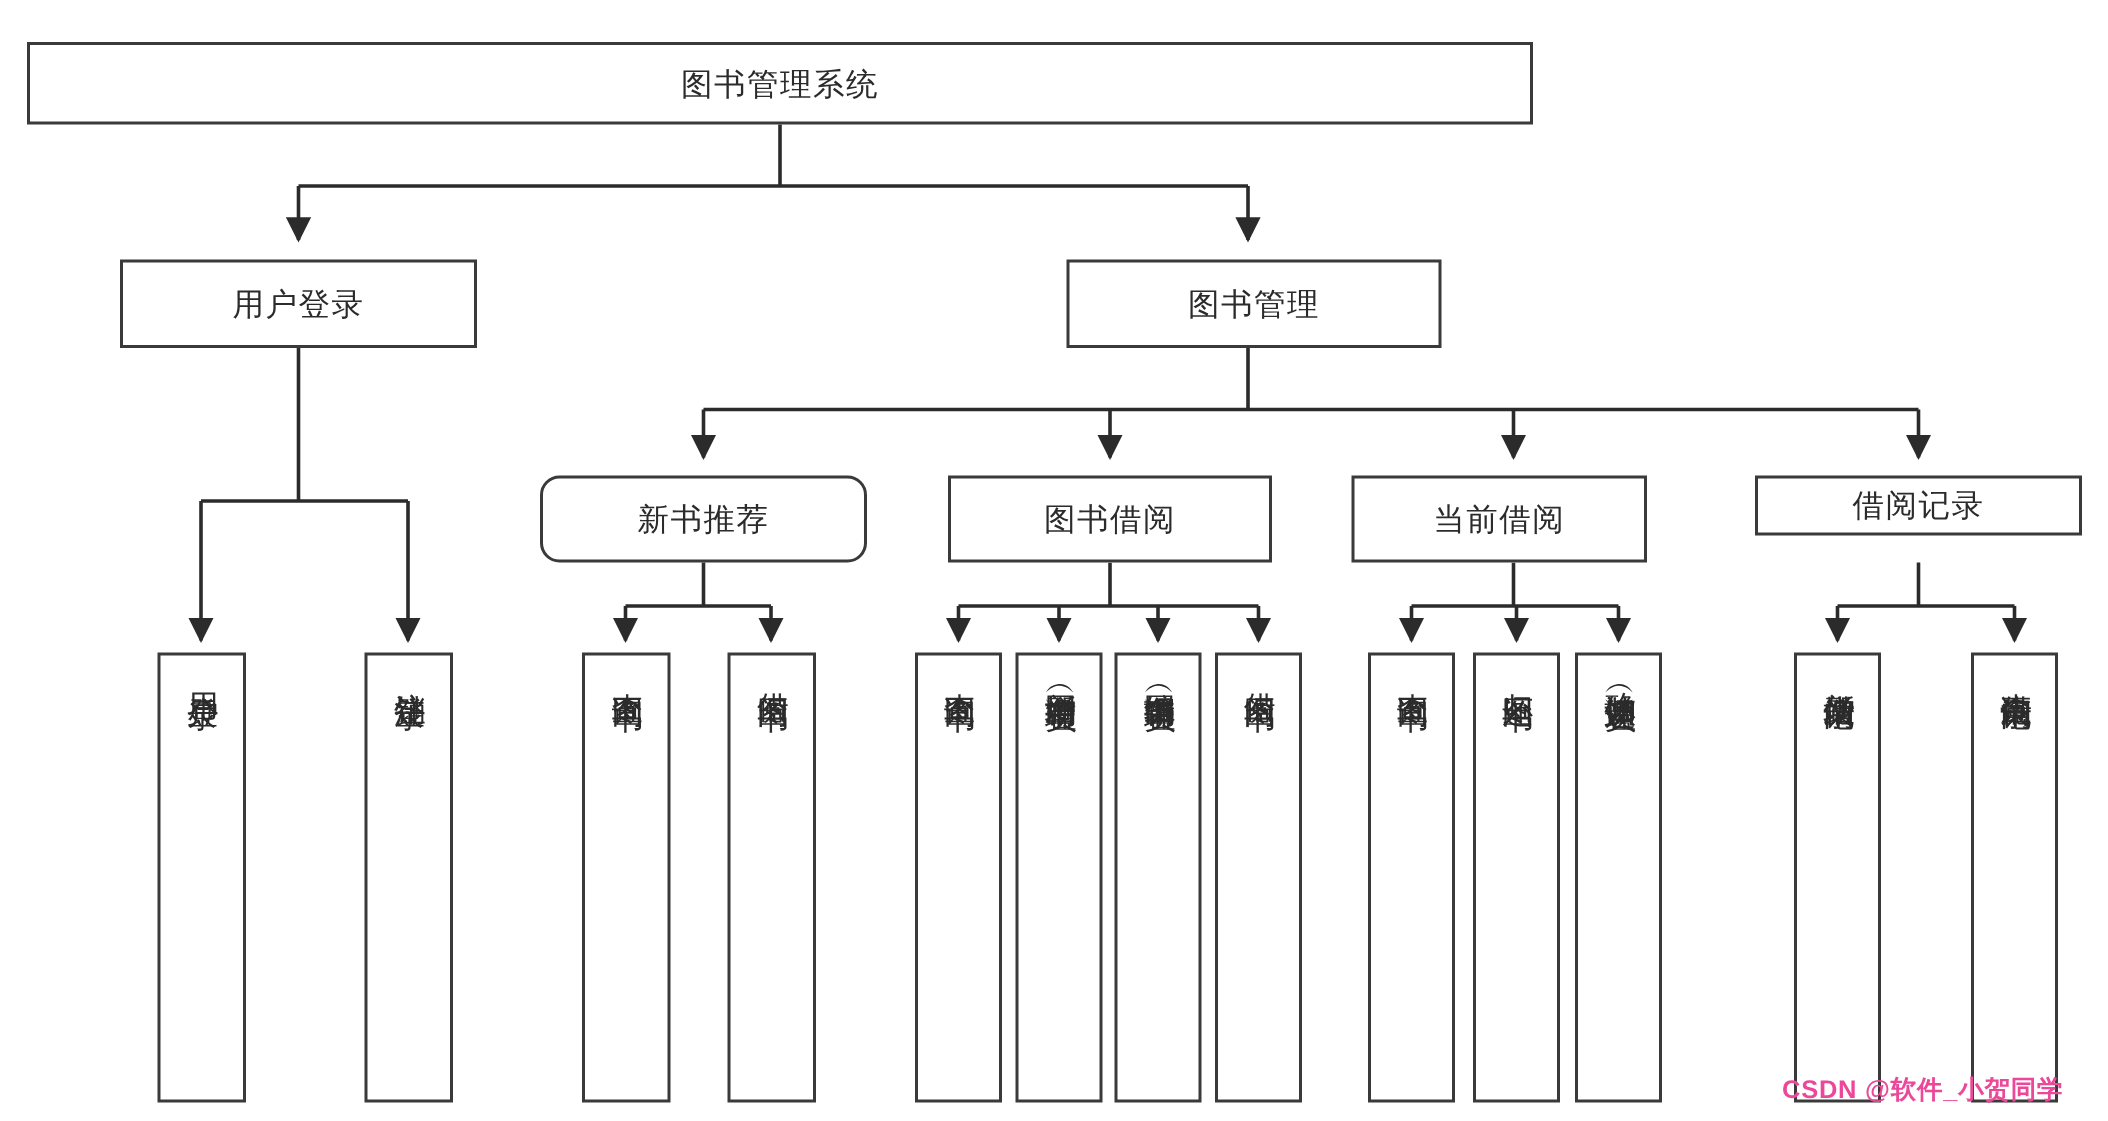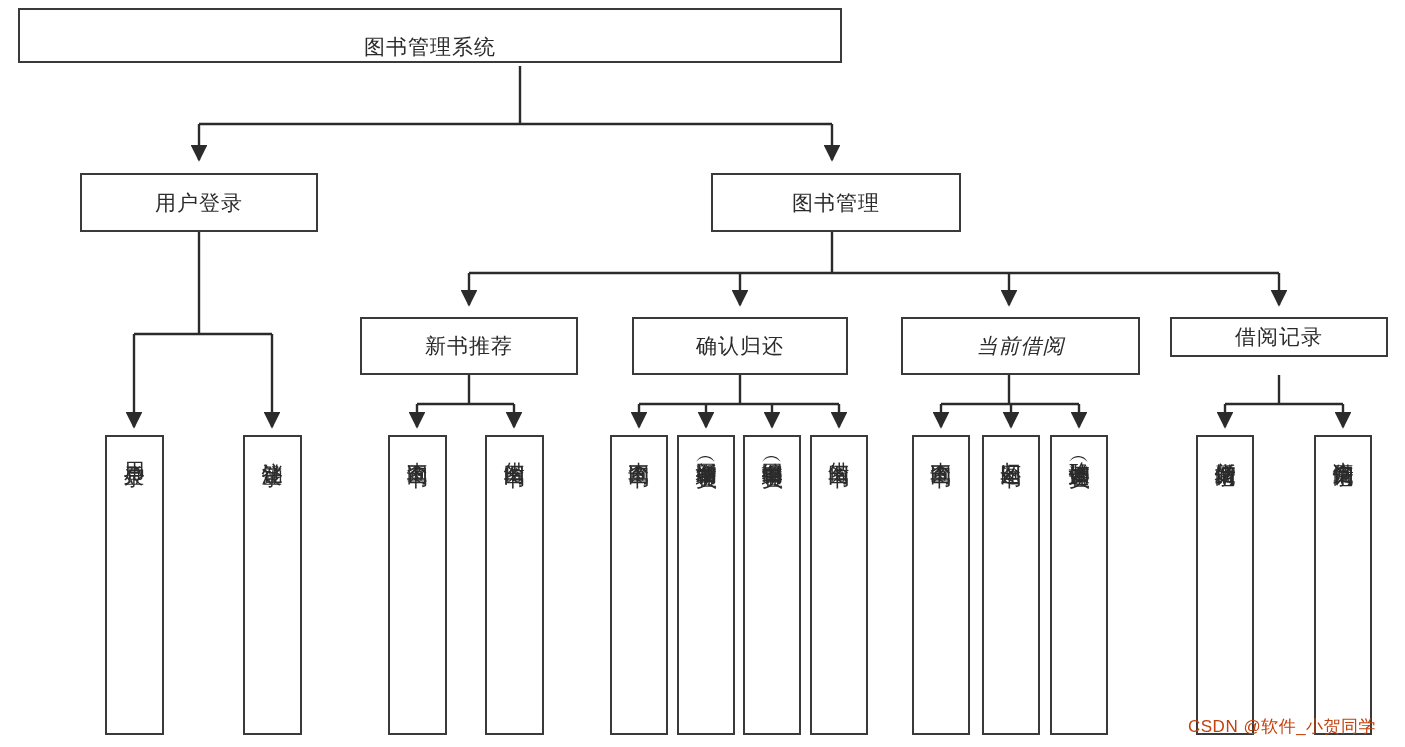--- a/index.html
+++ b/index.html
@@ -55,23 +55,24 @@
   }
   .node.vert.tall .vlabel {
     line-height: 1.06;
     letter-spacing: 1px;
   }
   #watermark {
     position: absolute;
     left: 1188px;
     top: 715px;
     font-size: 17px;
-    color: #c2410c;
+    color: #ec4899;
     white-space: nowrap;
     letter-spacing: 0.5px;
+    font-weight: bold;
   }
 </style>
 </head>
 <body>
 
 <div id="canvas">
 
   <svg id="wires" viewBox="0 0 1405 747" xmlns="http://www.w3.org/2000/svg">
     <defs>
       <marker id="arrow" viewBox="0 0 10 10" refX="9" refY="5" markerWidth="7" markerHeight="7" orient="auto-start-reverse">
@@ -115,41 +116,41 @@
       <path d="M 1011 404 L 1011 427" marker-end="url(#arrow)"></path>
       <path d="M 1079 404 L 1079 427" marker-end="url(#arrow)"></path>
 
       <path d="M 1279 375 L 1279 404"></path>
       <path d="M 1225 404 L 1343 404"></path>
       <path d="M 1225 404 L 1225 427" marker-end="url(#arrow)"></path>
       <path d="M 1343 404 L 1343 427" marker-end="url(#arrow)"></path>
     </g>
   </svg>
 
-  <div class="node horiz" style="left:18px; top:8px; width:824px; height:55px;align-items:flex-end;">
+  <div class="node horiz" style="left:18px; top:28px; width:1004px; height:55px;">
     <span>图书管理系统</span>
   </div>
 
   <div class="node horiz" style="left:80px; top:173px; width:238px; height:59px;">
     <span>用户登录</span>
   </div>
 
   <div class="node horiz" style="left:711px; top:173px; width:250px; height:59px;">
     <span>图书管理</span>
   </div>
 
-  <div class="node horiz" style="left:360px; top:317px; width:218px; height:58px;">
+  <div class="node horiz" style="left:360px; top:317px; width:218px; height:58px;border-radius:13px;">
     <span>新书推荐</span>
   </div>
 
   <div class="node horiz" style="left:632px; top:317px; width:216px; height:58px;">
-    <span>确认归还</span>
-  </div>
-
-  <div class="node horiz" style="left:901px; top:317px; width:239px; height:58px;font-style:italic;">
+    <span>图书借阅</span>
+  </div>
+
+  <div class="node horiz" style="left:901px; top:317px; width:197px; height:58px;">
     <span>当前借阅</span>
   </div>
 
   <div class="node horiz" style="left:1170px; top:317px; width:218px; height:40px;">
     <span>借阅记录</span>
   </div>
 
   <div class="node vert" style="left:105px; top:435px; width:59px; height:300px;">
     <span class="vlabel">用户登录</span>
   </div>

